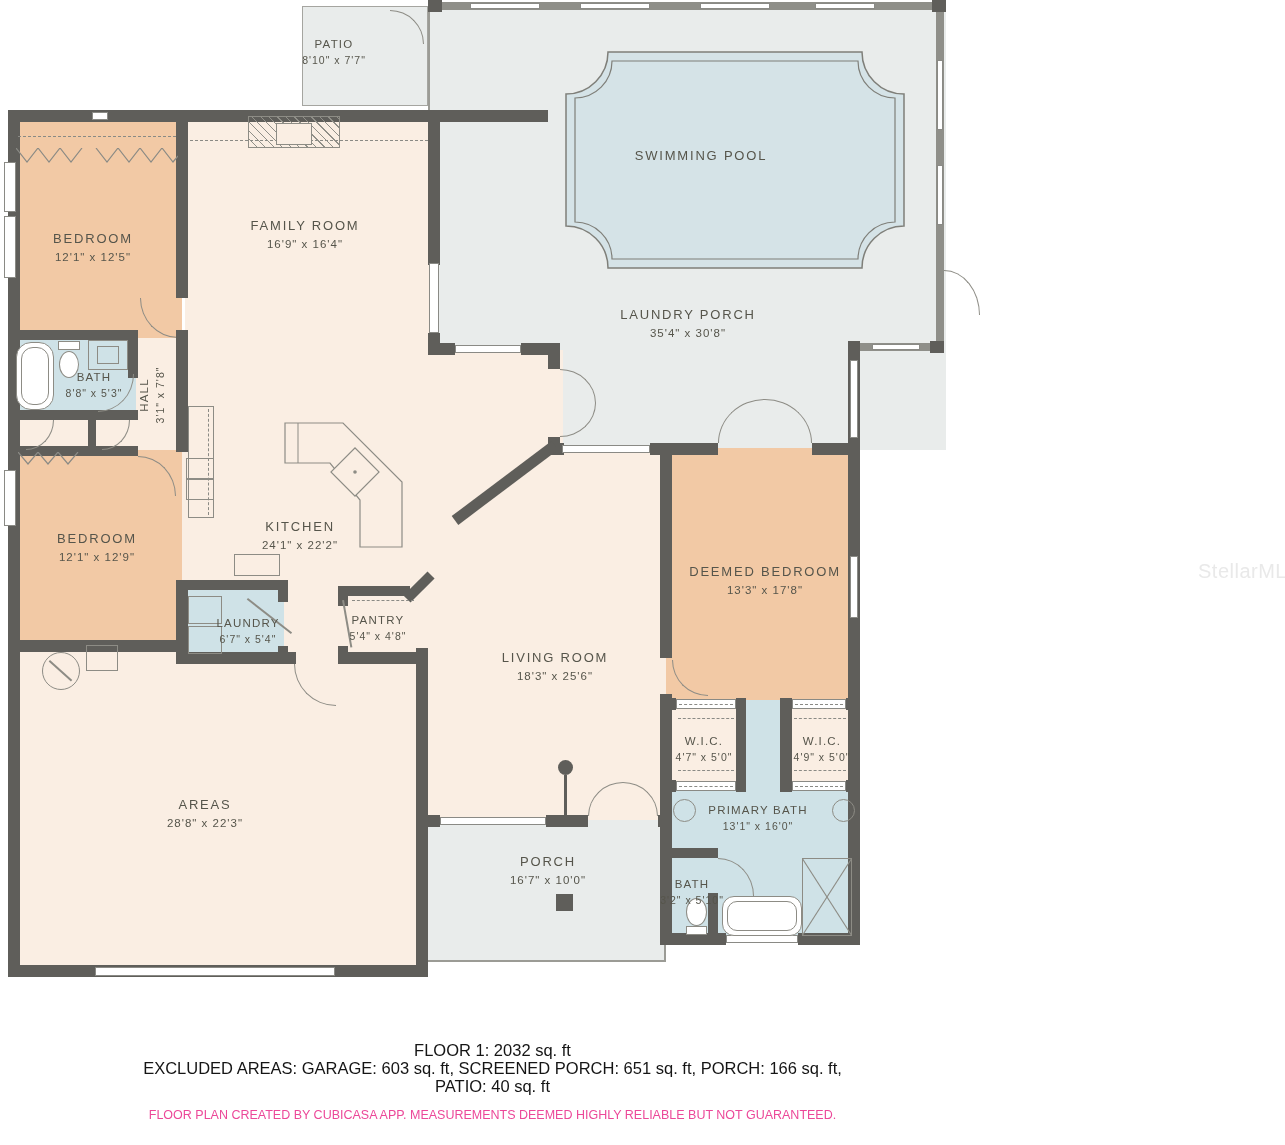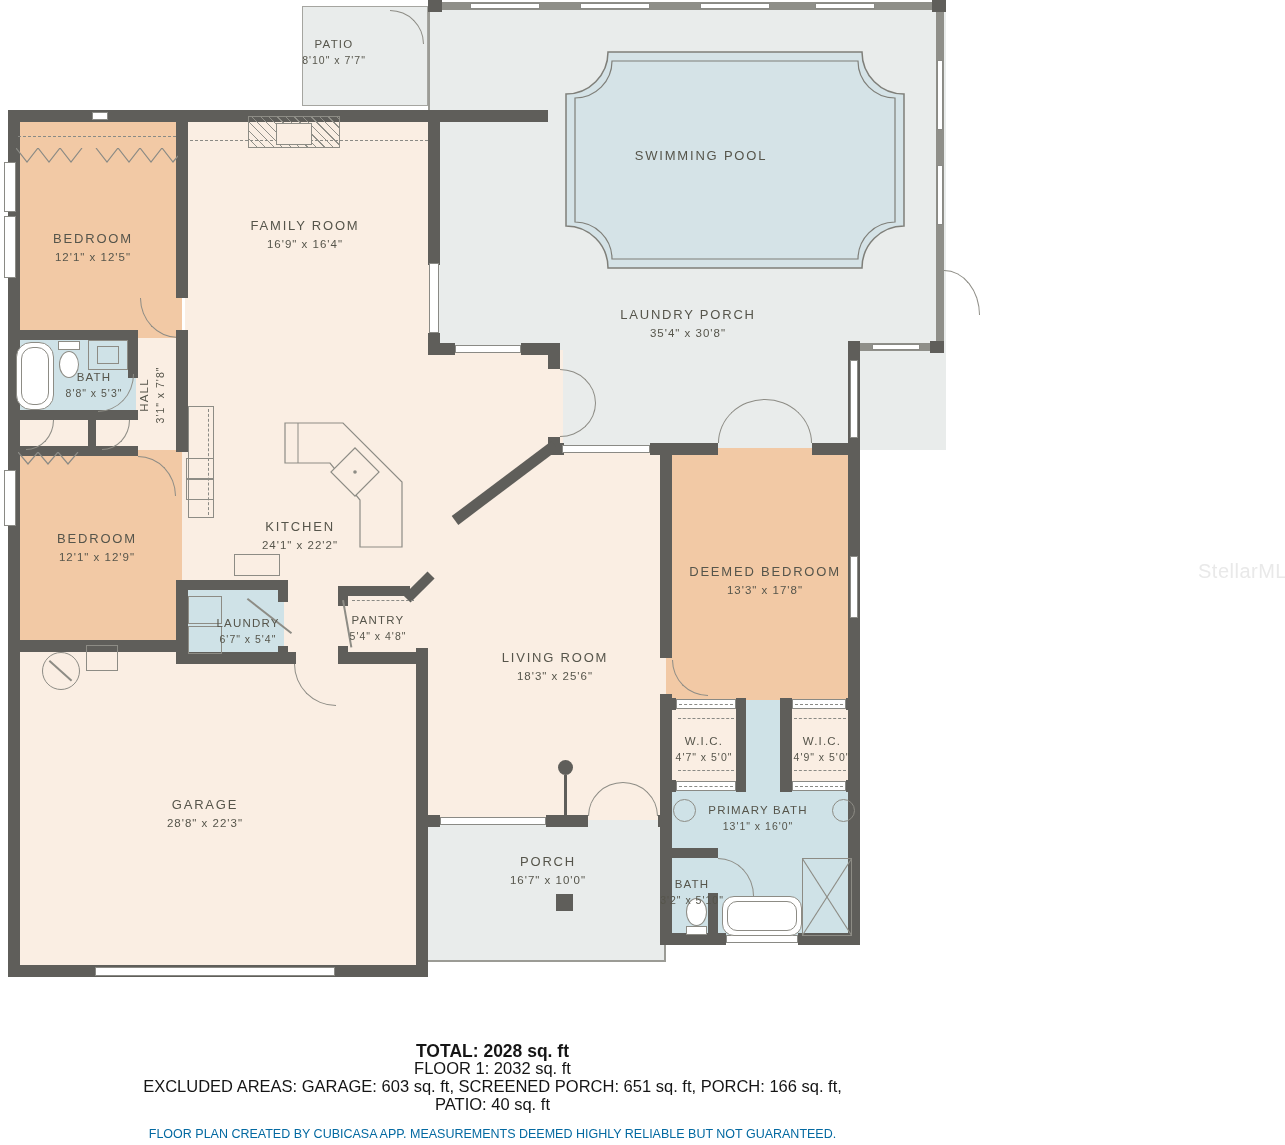--- a/index.html
+++ b/index.html
@@ -38,21 +38,21 @@
   .arc.bl{border-bottom:1.2px solid #8d8c85;border-left:1.2px solid #8d8c85;border-bottom-left-radius:100%;}
   .arc.br{border-bottom:1.2px solid #8d8c85;border-right:1.2px solid #8d8c85;border-bottom-right-radius:100%;}
   .hatch{position:absolute;border:1.2px solid #8d8c85;box-sizing:border-box;
          background:repeating-linear-gradient(45deg,rgba(0,0,0,0) 0 5px,#908f88 5px 6px);}
   .slider{position:absolute;background:#fff;border:1px solid #8a8a85;box-sizing:border-box;}
   .slider:after{content:"";position:absolute;left:2px;right:2px;top:45%;border-top:1px dashed #8a8a85;}
   
   .summary{position:absolute;left:10px;top:1042px;width:965px;text-align:center;color:#151515;}
   .sum-total{font-weight:bold;font-size:17.5px;line-height:1.05;}
   .sum-line{font-size:16.5px;line-height:1.08;}
-  .sum-disc{font-size:12.5px;margin-top:13px;color:#0369a1;}
+  .sum-disc{font-size:12.5px;margin-top:13px;color:#ec4899;}
   .watermark{position:absolute;left:1198px;top:560px;font-size:20px;color:#e9e9e9;
              letter-spacing:0.5px;white-space:nowrap;}
 </style>
 </head>
 <body>
 
 <div id="stage">
 
   <div class="abs gray thin" style="left:302px;top:6px;width:126px;height:100px;border-color:#a5a5a0;"></div>
   <div class="abs gray" style="left:428px;top:4px;width:518px;height:446px;"></div>
@@ -329,31 +329,30 @@
   </div>
   <div class="label sm" style="left:758px;top:818px;">
     <span>PRIMARY BATH</span>
     <span class="dims">13'1" x 16'0"</span>
   </div>
   <div class="label sm" style="left:692px;top:892px;">
     <span>BATH</span>
     <span class="dims">3'2" x 5'10"</span>
   </div>
   <div class="label" style="left:205px;top:814px;">
-    <span>GARAGE</span>
+    <span>AREAS</span>
     <span class="dims">28'8" x 22'3"</span>
   </div>
   <div class="label" style="left:548px;top:871px;">
     <span>PORCH</span>
     <span class="dims">16'7" x 10'0"</span>
   </div>
 
   <div class="watermark">StellarMLS</div>
 
   <div class="summary">
-    <div class="sum-total">TOTAL: 2028 sq. ft</div>
     <div class="sum-line">FLOOR 1: 2032 sq. ft</div>
     <div class="sum-line">EXCLUDED AREAS: GARAGE: 603 sq. ft, SCREENED PORCH: 651 sq. ft, PORCH: 166 sq. ft,</div>
     <div class="sum-line">PATIO: 40 sq. ft</div>
     <div class="sum-disc">FLOOR PLAN CREATED BY CUBICASA APP. MEASUREMENTS DEEMED HIGHLY RELIABLE BUT NOT GUARANTEED.</div>
   </div>
 
 </div>
 
 </body></html>

